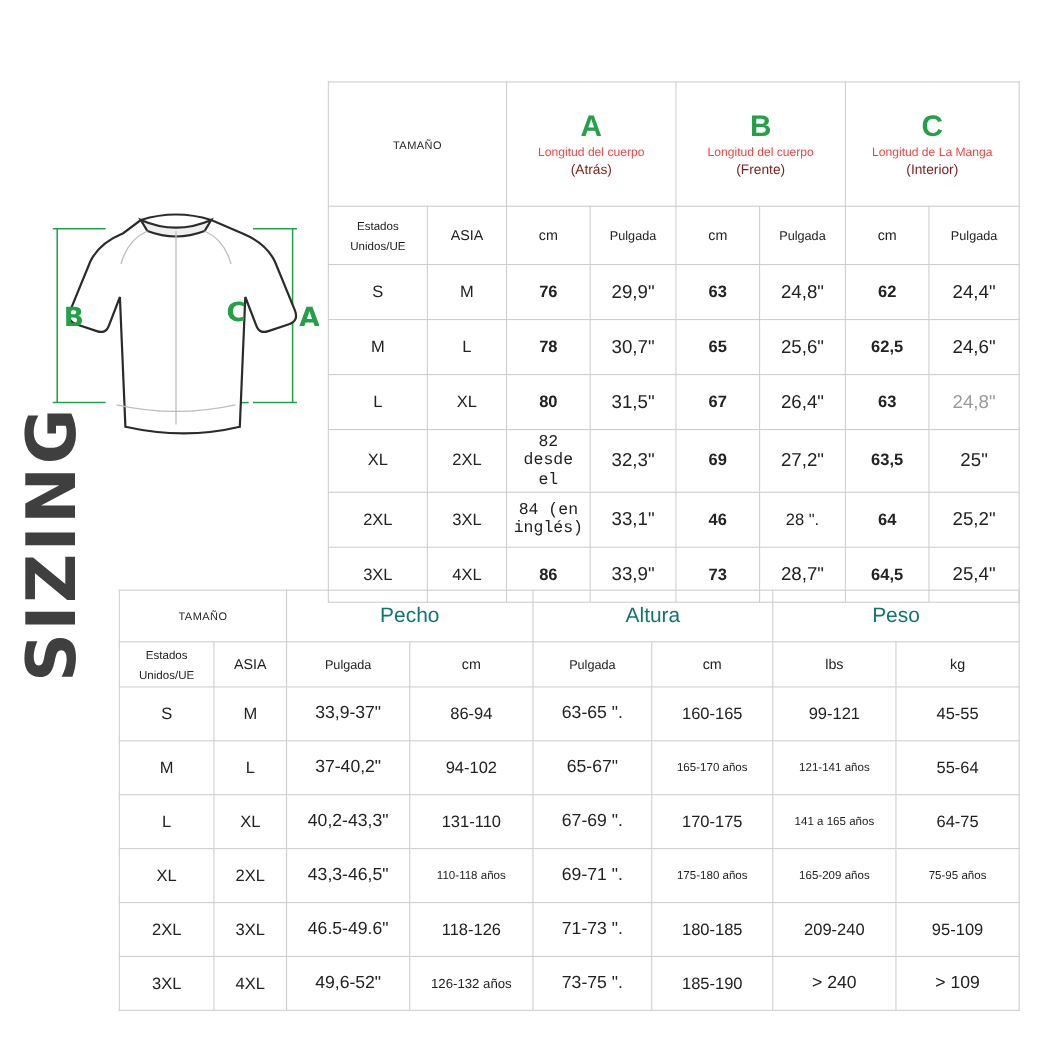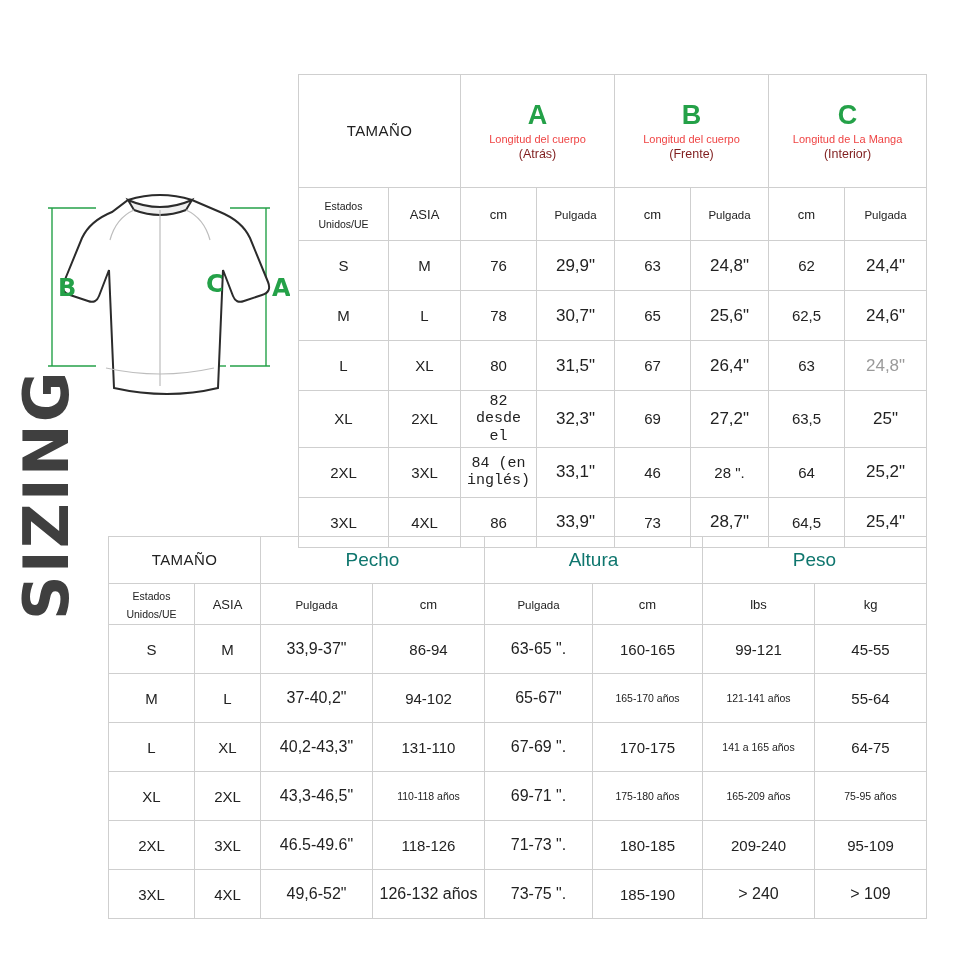--- a/index.html
+++ b/index.html
@@ -78,51 +78,51 @@
     color: #ef4444;
     line-height: 1.25;
     display: block;
   }
   .hdr-sub {
     font-size: 12.5px;
     color: #7f1d1d;
     display: block;
   }
   .tamano {
-    font-size: 15px;
+    font-size: 10px;
     color: #222;
     letter-spacing: .4px;
   }
   .sub-two-line {
     font-size: 10.5px;
     line-height: 1.2;
     margin-top: 36px;
   }
   .sub-label { font-size: 13px; }
   .sub-label-sm { font-size: 11.5px; }
 
   .cell-size { font-size: 15px; }
-  .cell-num { font-size: 15px; }
+  .cell-num { font-size: 15px; font-weight: bold; }
   .cell-num-lg { font-size: 17px; }
   .cell-small { font-size: 15px; line-height: 1.15; font-family: Liberation Mono, monospace; }
   .cell-gray { color: #9a9a9a; }
 
   
   .table-bottom {
     position: absolute;
     left: 108px;
     top: 536px;
     width: 818px;
   }
   .table-bottom td { height: 44px; }
   .table-bottom .hdr-row td { height: 42px; }
   .table-bottom .sub-row td { height: 36px; }
   .big-hdr { font-size: 19px; color: #0f766e; }
   .cell-mid { font-size: 15px; }
-  .cell-sm { font-size: 16px; }
+  .cell-sm { font-size: 12px; }
   .cell-xs { font-size: 10.5px; line-height: 1.15; }
   .cell-lg { font-size: 16px; }
 </style>
 </head>
 <body>
 
 <div class="sizing-word">SIZING</div>
 
 <div class="jacket-wrap">
   <svg width="260" height="240" viewBox="0 0 260 240">

